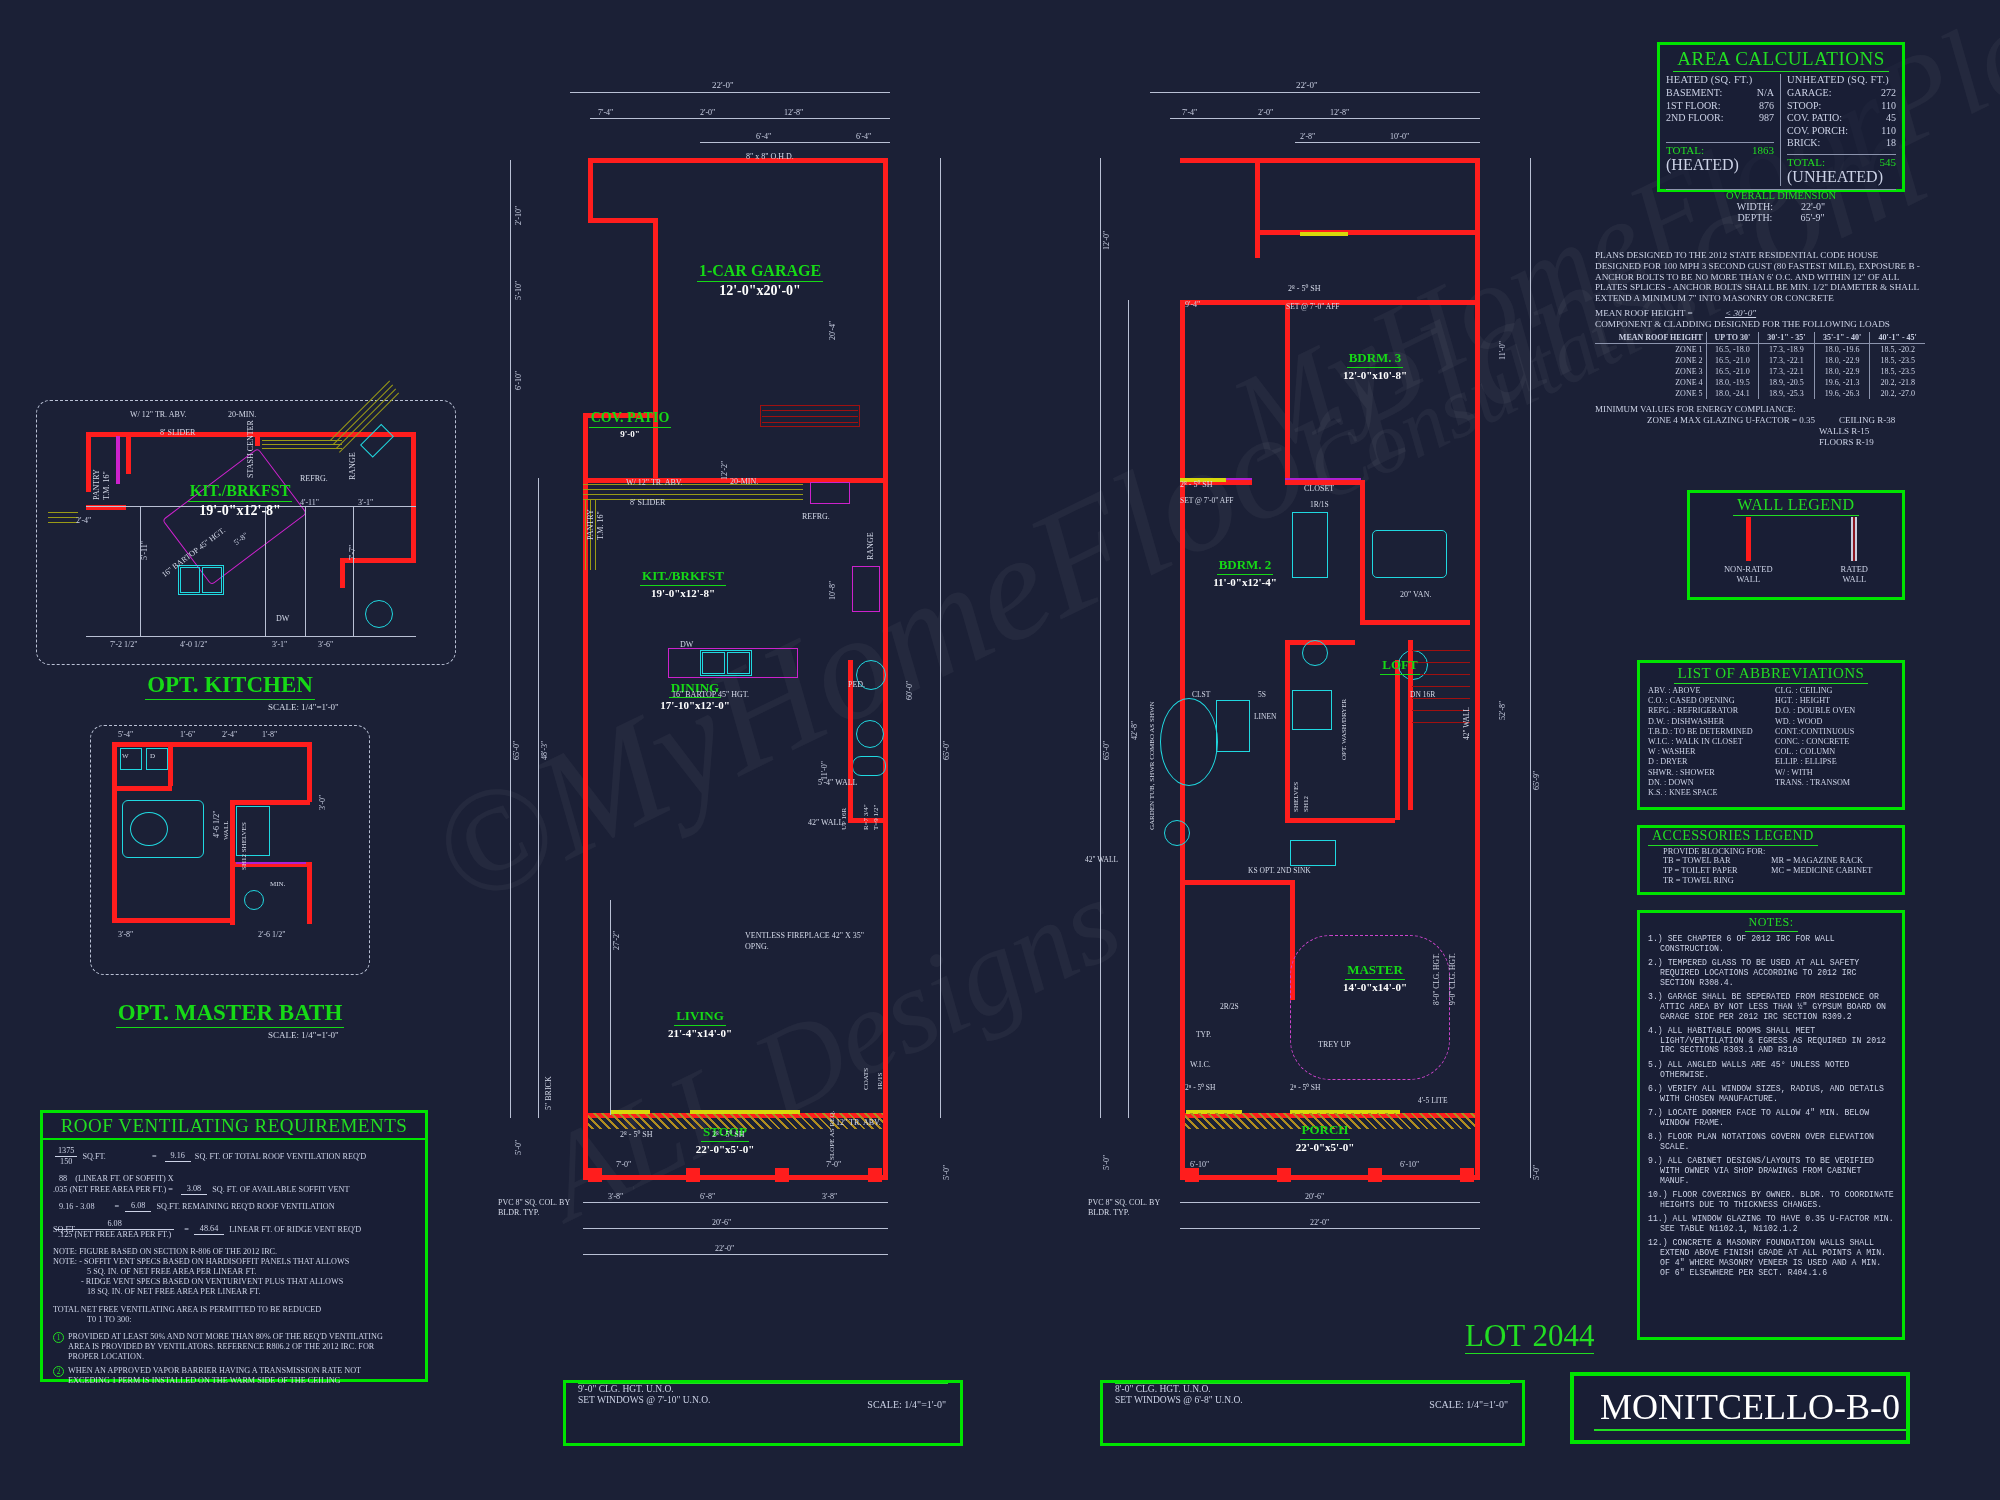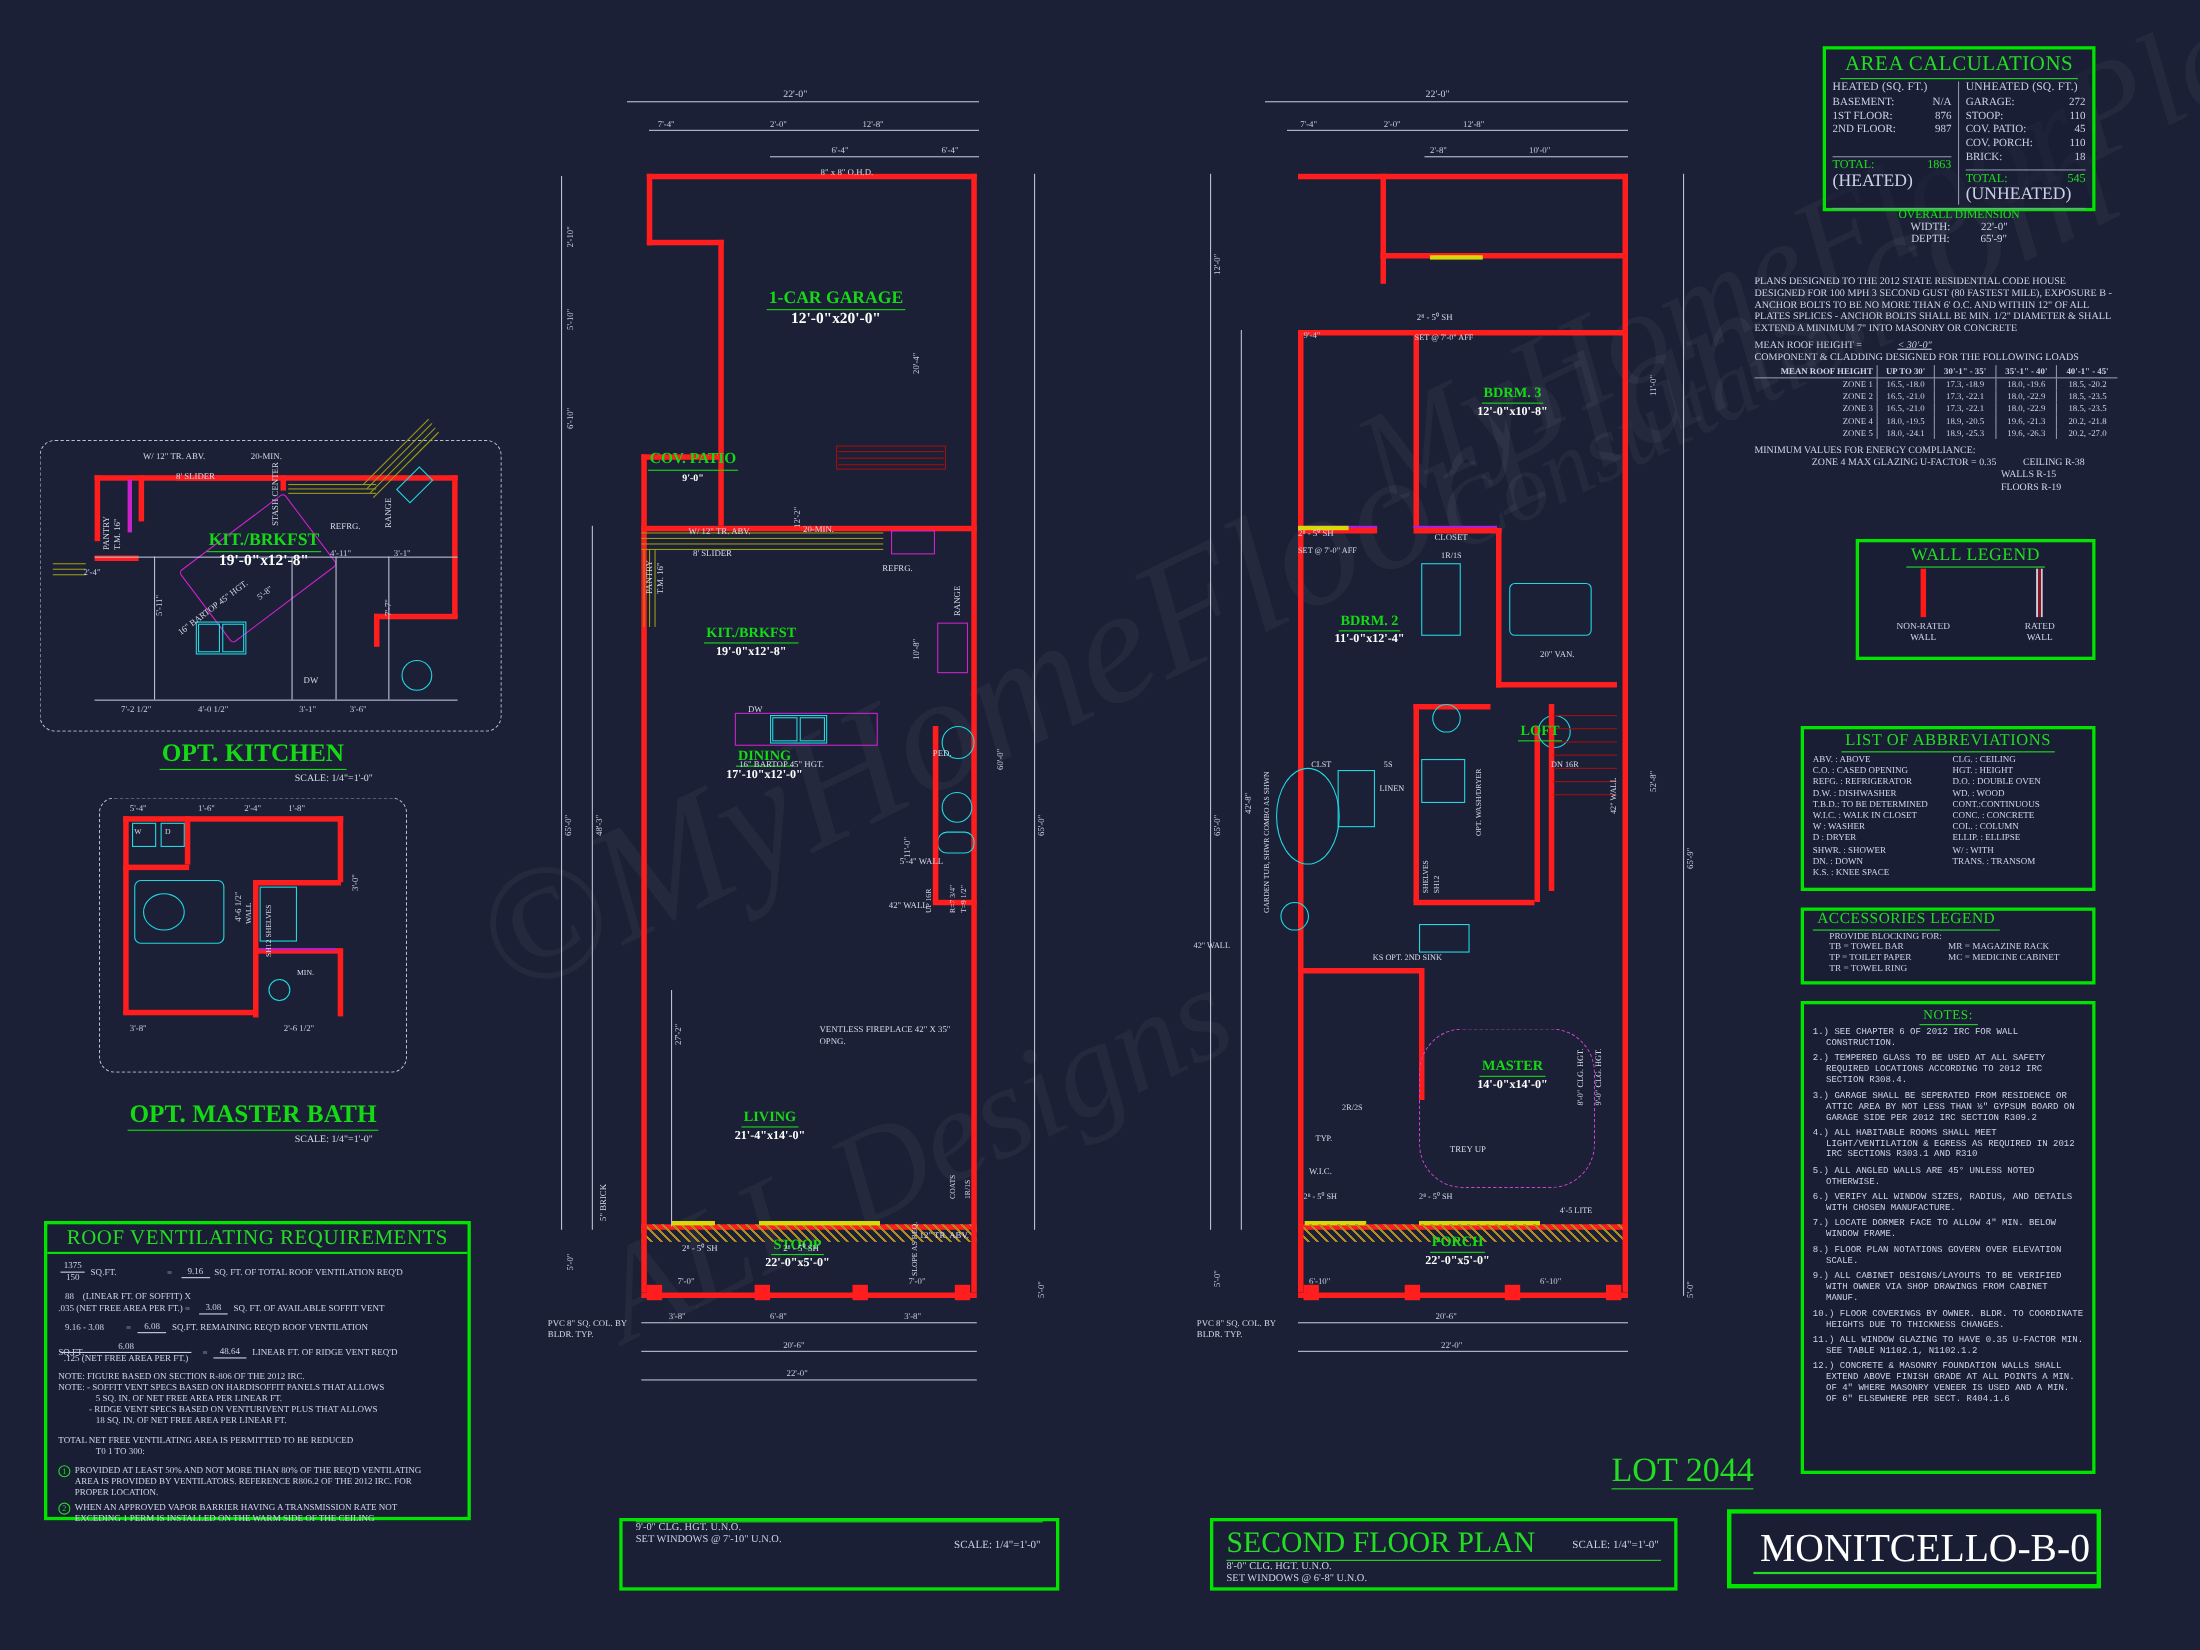--- a/index.html
+++ b/index.html
@@ -843,21 +843,20 @@
   </div>
 
   <div class="tblock" id="tb-first">
     <div class="tb-rule"></div>
     <div class="tb-sub">9'-0" CLG. HGT. U.N.O.</div>
     <div class="tb-sub">SET WINDOWS @ 7'-10" U.N.O.</div>
     <div class="tb-scale">SCALE: 1/4"=1'-0"</div>
   </div>
 
   <div class="tblock" id="tb-second">
-    <div class="tb-name">SECOND FLOOR PLAN</div>
     <div class="tb-rule"></div>
     <div class="tb-sub">8'-0" CLG. HGT. U.N.O.</div>
     <div class="tb-sub">SET WINDOWS @ 6'-8" U.N.O.</div>
     <div class="tb-scale">SCALE: 1/4"=1'-0"</div>
   </div>
 
   <div id="lot"><span>LOT 2044</span></div>
 
   <div class="gbox" id="plan-name">
     <div class="pn"><span>MONITCELLO-B-0</span></div>

